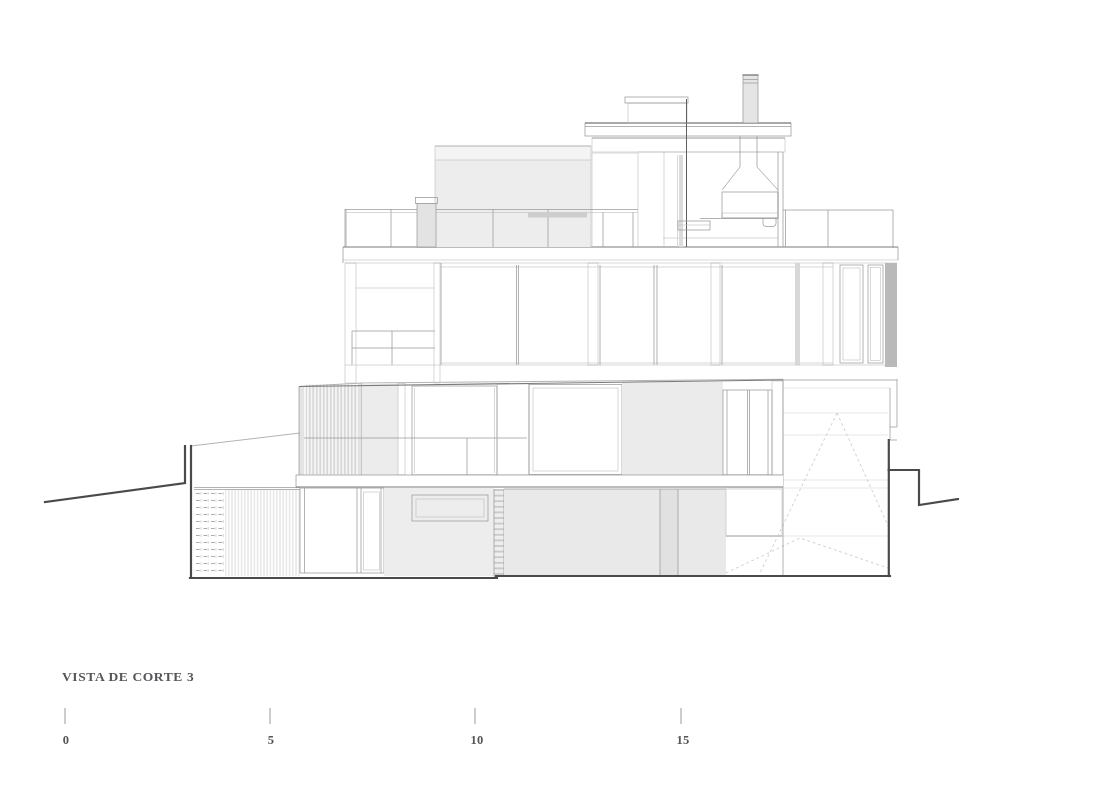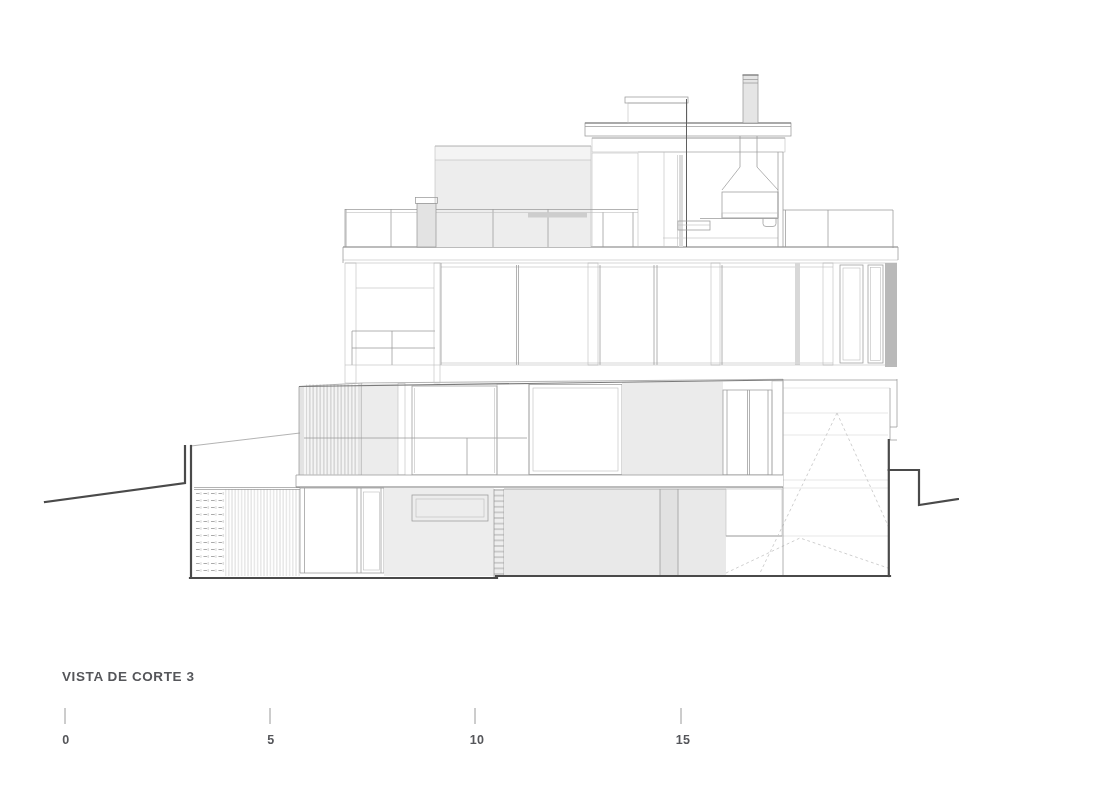--- a/index.html
+++ b/index.html
@@ -1,17 +1,17 @@
 <!DOCTYPE html>
 <html><head>
 <meta charset="utf-8">
 <style>
   html,body{margin:0;padding:0;background:#ffffff;}
   #stage{position:relative;width:959px;height:789px;background:#ffffff;overflow:hidden;
-         font-family:Liberation Sans, sans-serif;}
+         font-family:Liberation Serif, serif;}
   svg{position:absolute;left:0;top:0;}
   
   .s1{stroke:#4a4a4a;stroke-width:2.2;fill:none;stroke-linecap:square;}
   .s2{stroke:#7a7a7a;stroke-width:1.1;fill:none;}
   .s3{stroke:#9a9a9a;stroke-width:0.75;fill:none;}
   .s4{stroke:#bdbdbd;stroke-width:0.6;fill:none;}
   .s5{stroke:#dcdcdc;stroke-width:0.7;fill:none;}
   .cut{stroke:#5f5f5f;stroke-width:1;fill:none;}
   .dash{stroke:#c9c9c9;stroke-width:0.9;fill:none;stroke-dasharray:2.8 2.8;}
   text.title{font-weight:bold;font-size:13.5px;letter-spacing:0.6px;}

